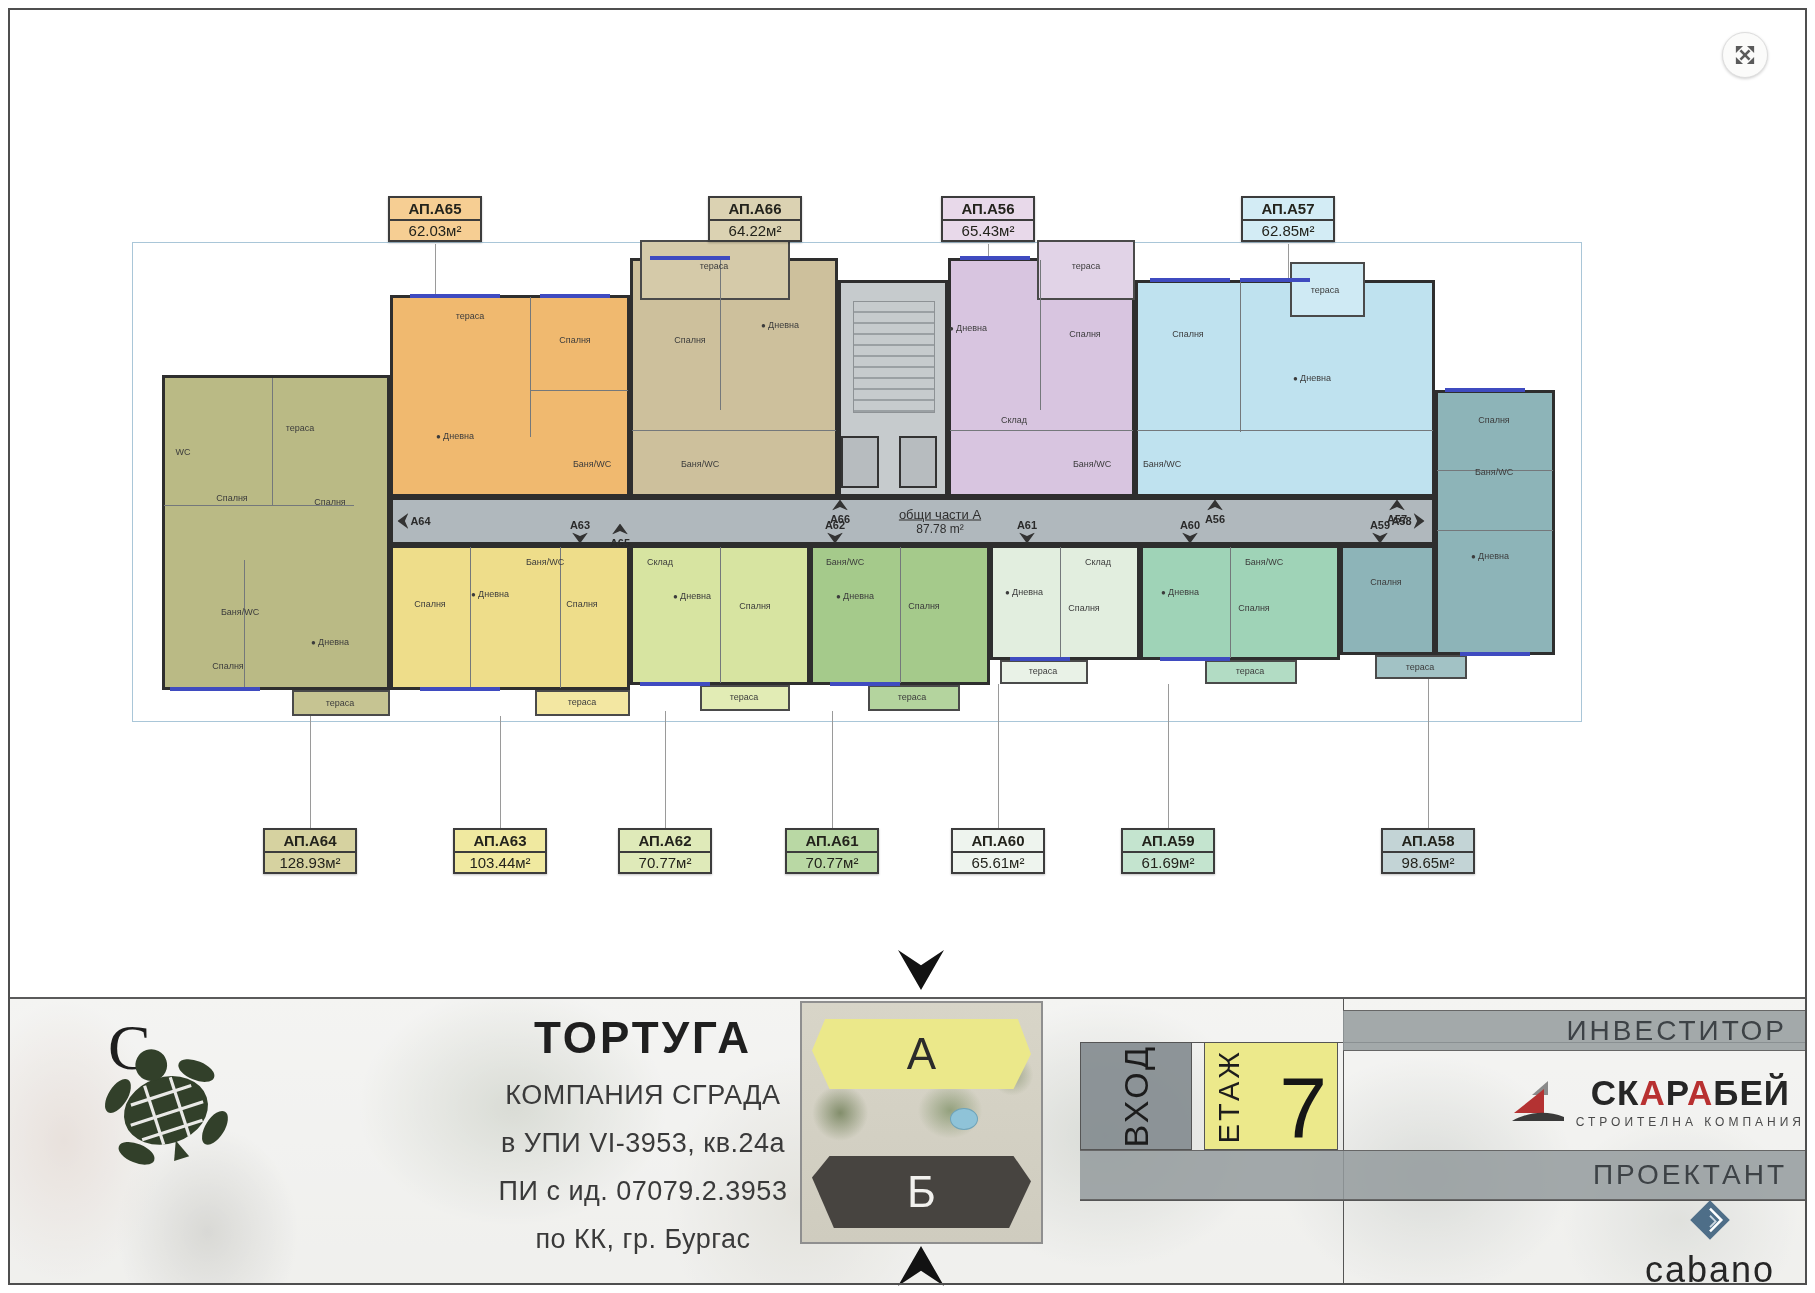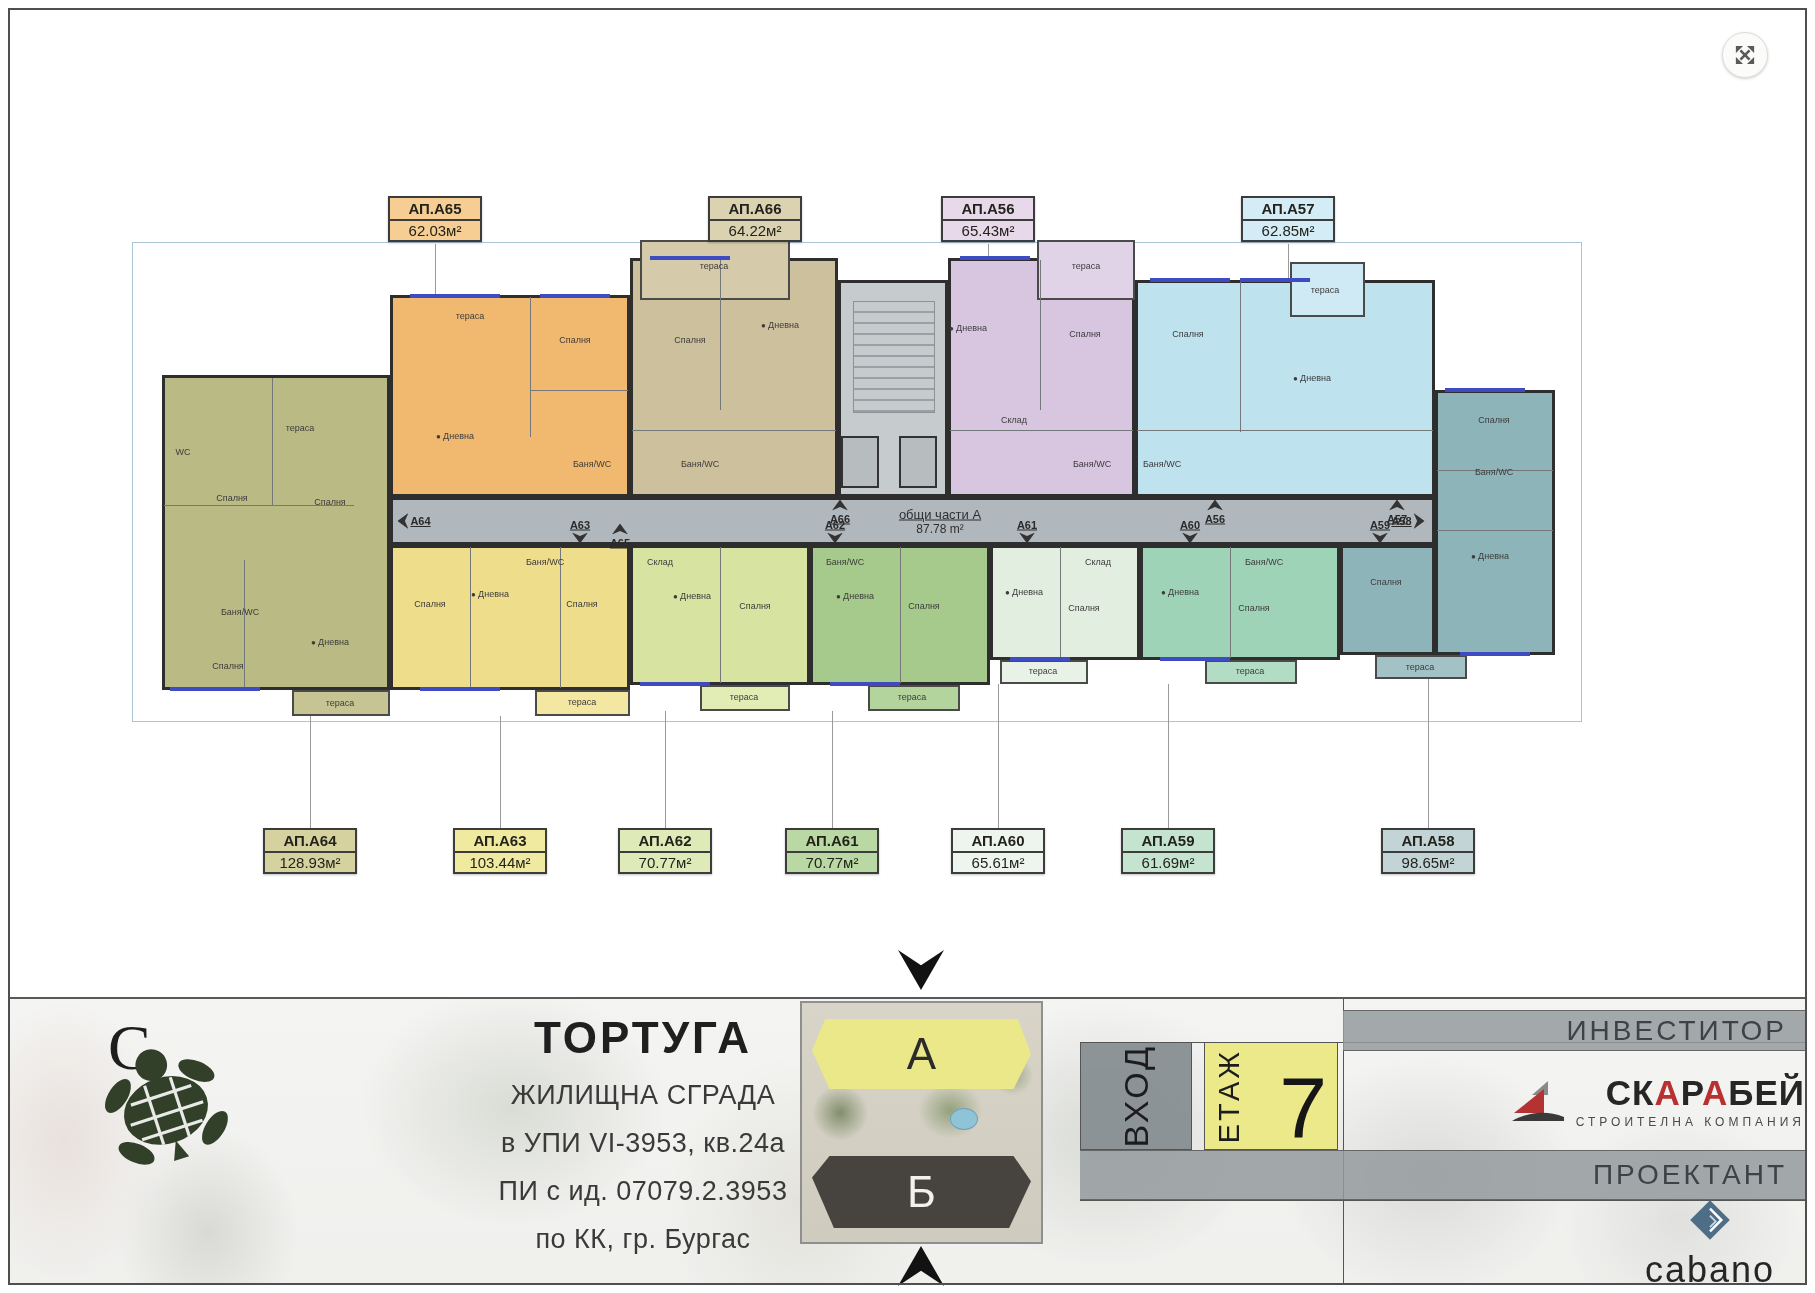--- a/index.html
+++ b/index.html
@@ -18,21 +18,21 @@
   .terrace{position:absolute;border:2px solid #4a4a4a;box-sizing:border-box;z-index:1;}
   .corridor{position:absolute;left:390px;top:497px;width:1045px;height:48px;background:#b0b8bd;
     border:3px solid #2e2e2e;box-sizing:border-box;z-index:2;}
   .iline{position:absolute;background:#74787b;z-index:2;}
   .window{position:absolute;height:4px;background:#3f4bc0;z-index:4;}
   .room{position:absolute;transform:translate(-50%,-50%);font-size:9px;color:#3c3c3c;
     white-space:nowrap;z-index:5;}
   .room.dot::before{content:"● ";font-size:8px;}
   .door{position:absolute;transform:translate(-50%,-50%);display:flex;align-items:center;gap:2px;
     z-index:6;font-weight:bold;font-size:11px;color:#2a2a2a;}
-  .door .door-t{text-decoration:underline;text-align:center;}
+  .door .door-t{text-align:center;}
   .door.pos-top{flex-direction:column;}
   .door.pos-bottom{flex-direction:column-reverse;}
   .door.pos-left{flex-direction:row;}
   .door.pos-right{flex-direction:row-reverse;}
   .dart{display:block;background:#333;}
   .pos-top .dart{width:16px;height:11px;clip-path:polygon(50% 0,100% 100%,50% 68%,0 100%);}
   .pos-bottom .dart{width:16px;height:11px;clip-path:polygon(50% 100%,0 0,50% 32%,100% 0);}
   .pos-left .dart{width:11px;height:16px;clip-path:polygon(0 50%,100% 0,68% 50%,100% 100%);}
   .pos-right .dart{width:11px;height:16px;clip-path:polygon(100% 50%,0 0,32% 50%,0 100%);}
   .common-label{position:absolute;left:940px;top:521px;transform:translate(-50%,-50%);
@@ -100,21 +100,21 @@
     justify-content:flex-start;padding-left:8px;}
   .floor-num{flex:1;text-align:right;font-size:86px;line-height:.95;color:#161616;padding-right:10px;
     align-self:flex-end;}
   .band{background:rgba(148,155,158,.85);border-top:1px solid #666;border-bottom:1px solid #666;
     box-sizing:border-box;display:flex;align-items:center;justify-content:flex-end;
     font-size:28px;letter-spacing:3px;color:#3d4246;padding-right:18px;}
   .band-investor{left:1333px;top:11px;width:462px;height:41px;}
   .band-designer{left:1070px;top:151px;width:725px;height:50px;}
   .skarabey{left:1455px;top:58px;width:340px;height:88px;display:flex;align-items:center;
     justify-content:flex-end;gap:8px;}
-  .sk-text{text-align:right;}
+  .sk-text{text-align:center;}
   .sk-name{font-size:35px;font-weight:bold;color:#262626;letter-spacing:1px;white-space:nowrap;}
   .sk-name .red{color:#b83030;}
   .sk-sub{font-size:12px;letter-spacing:4px;color:#4a4a4a;margin-top:2px;}
   .cabano{left:1570px;top:198px;width:260px;text-align:center;}
   .cabano-name{font-size:36px;color:#262626;letter-spacing:2px;margin-top:2px;}
 </style>
 </head>
 <body>
 
 <div class="page">
@@ -383,21 +383,21 @@
         <ellipse cx="74" cy="62" rx="12" ry="6" transform="rotate(-40 74 62)"></ellipse>
         <path d="M48 62 L43 74 L53 74 Z"></path>
       </g>
       <g transform="rotate(-18 50 40)" stroke="#e9e9e6" stroke-width="2" fill="none">
         <path d="M28 32 L68 32 M24 44 L72 44 M28 55 L68 55 M40 23 L40 62 M57 23 L57 62"></path>
       </g>
     </svg>
 
     <div class="title-block">
       <div class="title-main">ТОРТУГА</div>
-      <div class="title-line">ЖИЛИЩНА СГРАДА</div>
+      <div class="title-line">КОМПАНИЯ СГРАДА</div>
       <div class="title-line">в УПИ VI-3953, кв.24а</div>
       <div class="title-line">ПИ с ид. 07079.2.3953</div>
       <div class="title-line">по КК, гр. Бургас</div>
     </div>
 
     <div class="sitemap">
       <div class="bldg bldg-a">
         <span>А</span>
       </div>
       <div class="pool"></div>

